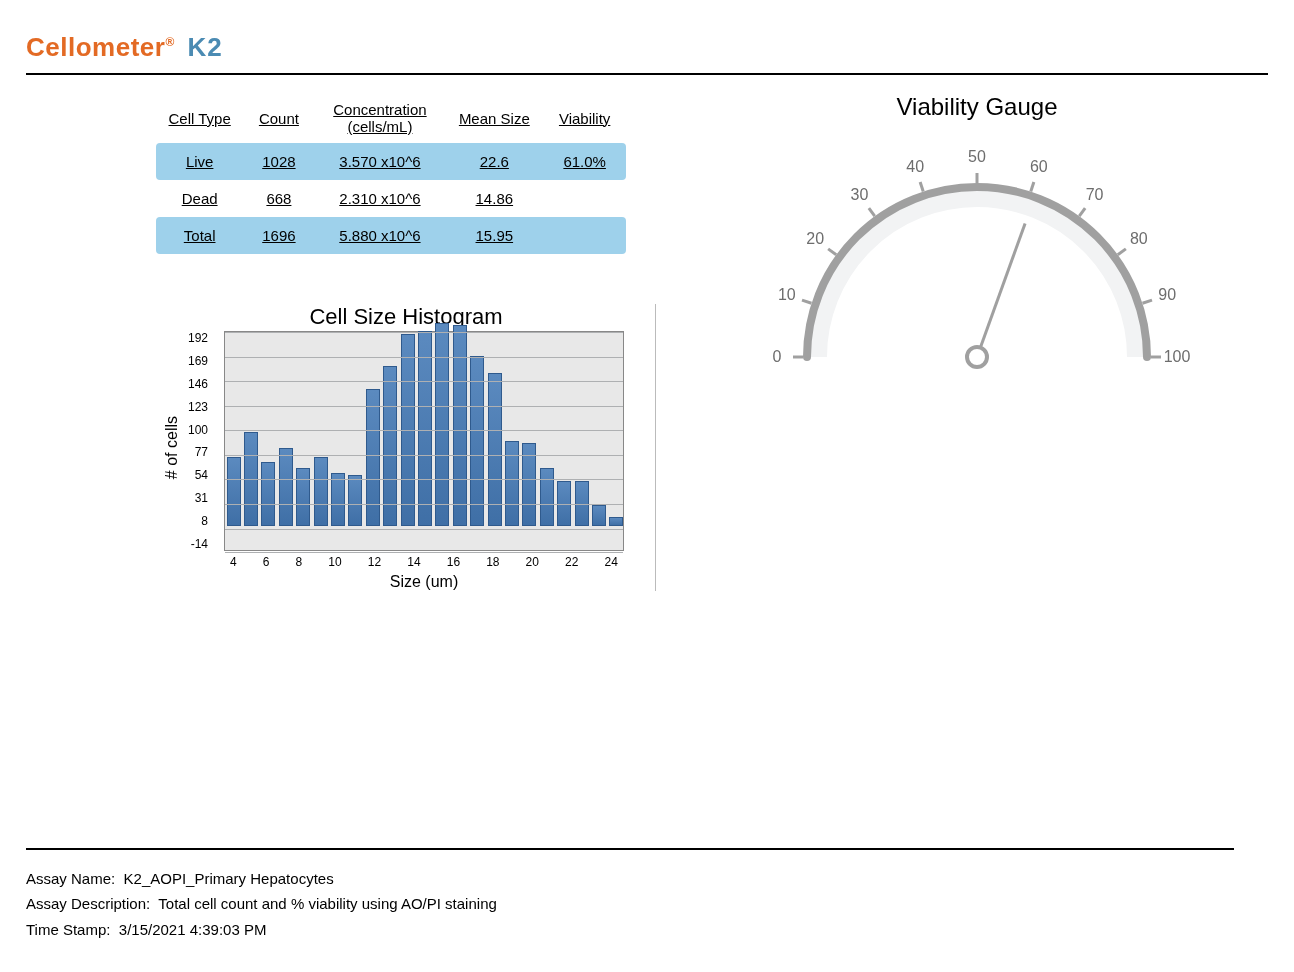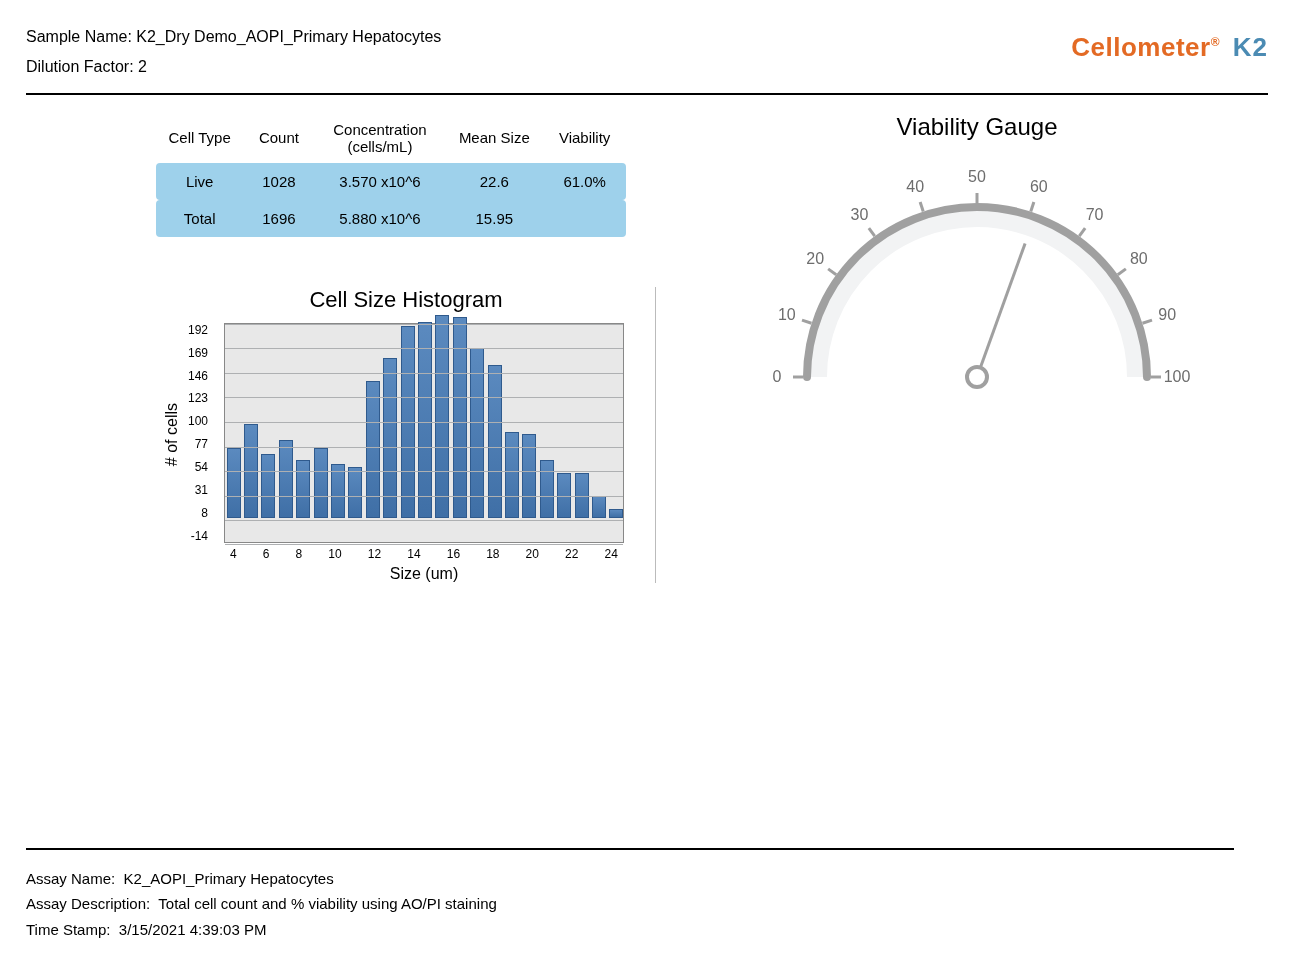--- a/index.html
+++ b/index.html
@@ -27,33 +27,33 @@
     margin-top: 10px;
   }
   .brand .cello { color: #e36a24; letter-spacing: 0.5px; }
   .brand sup  { font-size: 12px; vertical-align: super; color: #e36a24; }
   .brand .k2  { color: #4b8bb3; margin-left: 6px; letter-spacing: 1px; }
   .content { display: flex; }
   .left-col  { width: 640px; }
   .right-col { flex: 1; }
 
   
-  .tbl { margin-left: 130px; width: 470px; border-collapse: collapse; font-size: 15px; }
+  .tbl { margin-left: 130px; width: 470px; border-collapse: collapse; font-size: 15px; text-decoration: underline; }
   .tbl th { font-weight: 400; text-align: center; padding: 8px 4px; }
   .tbl td { text-align: center; padding: 10px 12px; }
   .tbl tr.hi td { background: #9ed1eb; }
   .tbl tr.hi td:first-child { border-top-left-radius: 4px; border-bottom-left-radius: 4px;}
   .tbl tr.hi td:last-child  { border-top-right-radius: 4px; border-bottom-right-radius: 4px;}
 
   
   .chart-wrap { margin-top: 50px; margin-left: 130px; display:flex; border-right:1px solid #bbb; padding-right:10px; width:500px;}
   .ylabel-outer { display:flex; flex-direction:column; justify-content:center; align-items:center; width:32px;}
   .ylabel { writing-mode: vertical-rl; transform: rotate(180deg); font-size:16px; }
   .chart-inner { }
-  .chart-title { font-size: 22px; text-align: center; margin-bottom: 10px; }
+  .chart-title { font-size: 22px; text-align: center; margin-bottom: 1px; }
   .plot-row { display:flex; }
   .yticks { display:flex; flex-direction:column; justify-content:space-between; align-items:flex-end; height:220px; font-size:12px; padding-right:16px; width:36px;}
   .plot {
     position: relative;
     width: 400px; height: 220px;
     border: 1px solid #888;
     background: #e8e8e8;
   }
   .grid-h { position:absolute; left:0; right:0; height:1px; background:#aeb0b2; }
   .bars { position:absolute; left:0; right:0; bottom:24px; top:0; }
@@ -79,30 +79,20 @@
     border-top: 2px solid #000;
     padding-top: 16px;
     font-size: 15px;
     line-height: 1.7;
   }
 </style>
 </head>
 <body>
 
 <div class="header">
-  <div class="header-left">
-    <div>
-      <span>Sample Name:</span>
-      <span>K2_Dry Demo_AOPI_Primary Hepatocytes</span>
-    </div>
-    <div>
-      <span>Dilution Factor:</span>
-      <span>2</span>
-    </div>
-  </div>
   <div class="brand">
     <span class="cello">Cellometer</span><sup>®</sup>
     <span class="k2">K2</span>
   </div>
 </div>
 
 <div class="content">
   <div class="left-col">
     <table class="tbl">
       <thead>
@@ -114,20 +104,27 @@
             <th>Viability</th>
           </tr>
         </thead>
       <tbody id="tbl-body">
           <tr class="hi">
             <td>Live</td>
             <td>1028</td>
             <td>3.570 x10^6</td>
             <td>22.6</td>
             <td>61.0%</td>
+          </tr>
+          <tr>
+            <td>Dead</td>
+            <td>668</td>
+            <td>2.310 x10^6</td>
+            <td>14.86</td>
+            <td></td>
           </tr>
           <tr class="hi">
             <td>Total</td>
             <td>1696</td>
             <td>5.880 x10^6</td>
             <td>15.95</td>
             <td></td>
           </tr>
         </tbody>
     </table>

